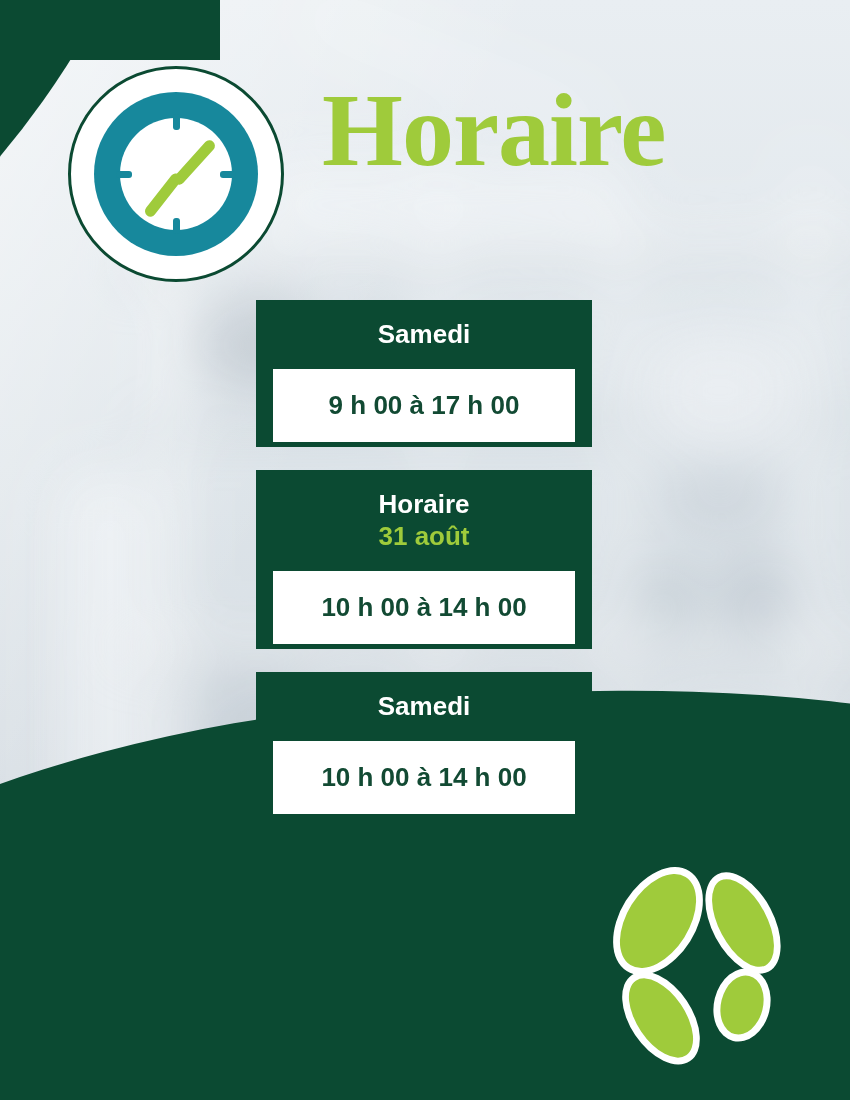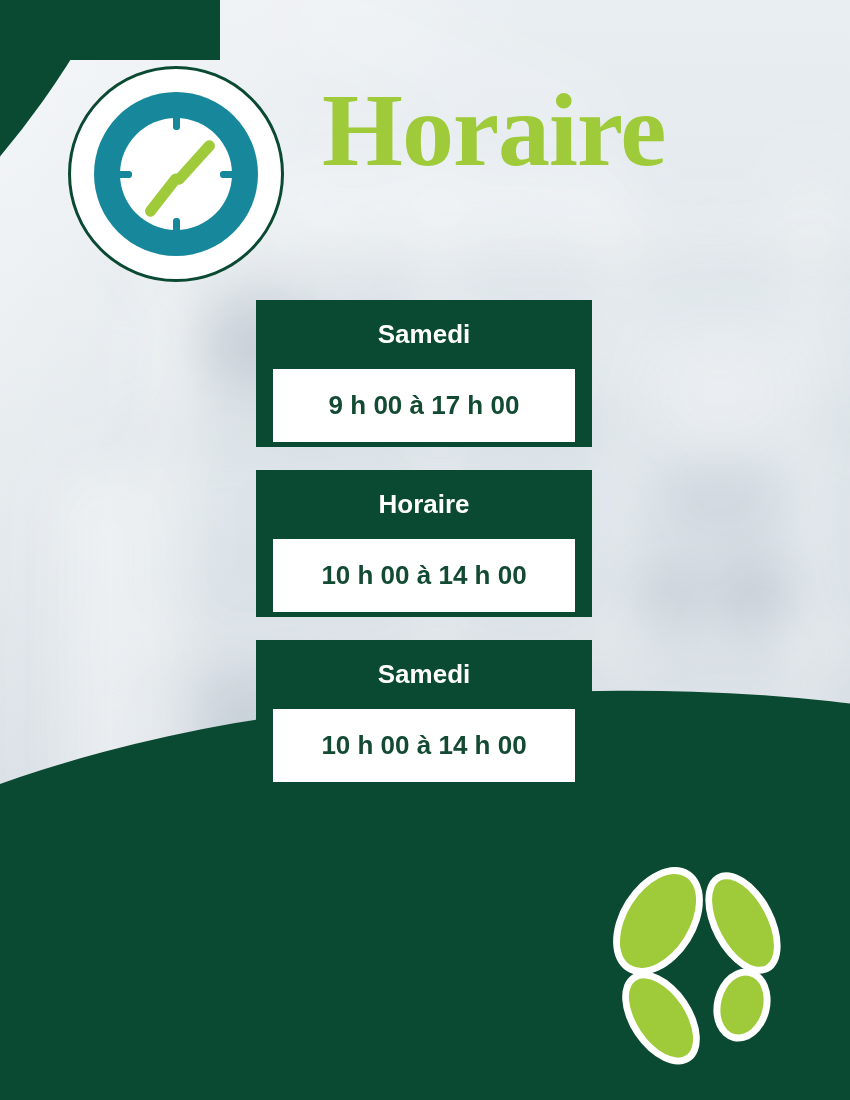--- a/index.html
+++ b/index.html
@@ -308,20 +308,21 @@
         <div class="card-day">Samedi</div>
       </div>
       <div class="card-hours-wrap">
         <div class="card-hours">9 h 00 à 17 h 00</div>
       </div>
     </div>
 
     <div class="card">
       <div class="card-head">
         <div class="card-day">Horaire</div>
+        <div class="card-date">31 août</div>
       </div>
       <div class="card-hours-wrap">
         <div class="card-hours">10 h 00 à 14 h 00</div>
       </div>
     </div>
 
     <div class="card">
       <div class="card-head">
         <div class="card-day">Samedi</div>
       </div>

